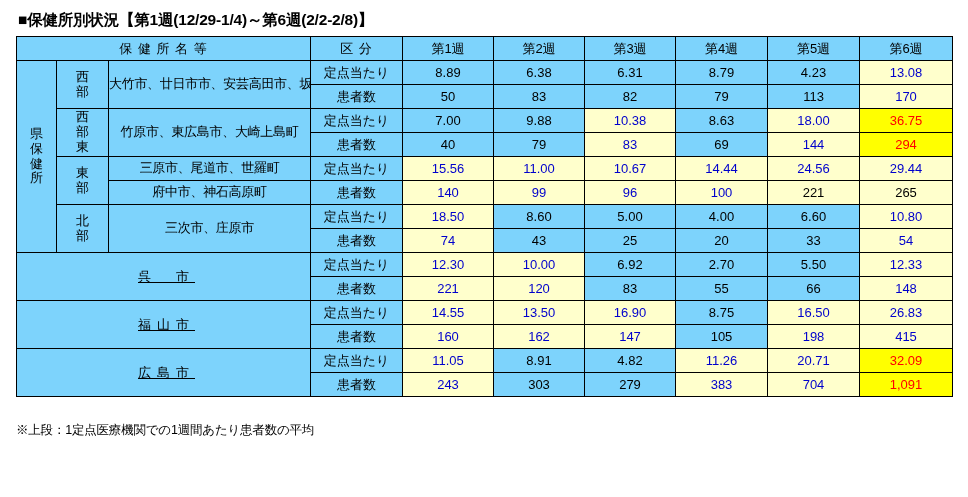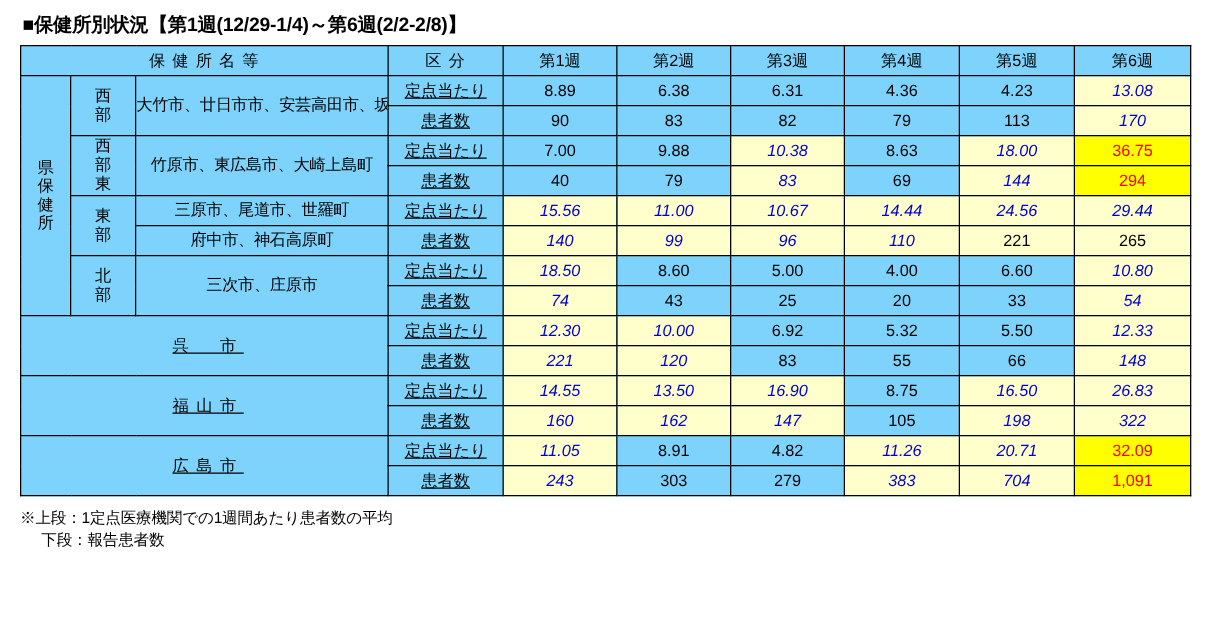--- a/index.html
+++ b/index.html
@@ -47,21 +47,20 @@
   .hdr {
     font-weight: normal;
     font-size: 14px;
     letter-spacing: 1px;
   }
   .hdr-week {
     font-size: 13.5px;
   }
   .rowlabel {
     font-size: 13px;
-    text-decoration: underline;
   }
   .areas {
     text-align: left;
     padding: 2px 4px;
     font-size: 11px;
     line-height: 1.25;
     letter-spacing: -0.3px;
   }
   .areas-sm {
     font-size: 10.5px;
@@ -76,27 +75,27 @@
     font-size: 15px;
     letter-spacing: 6px;
     text-indent: 6px;
     text-decoration: underline;
   }
   .num {
     text-align: right;
     padding-right: 9px;
     font-size: 13.5px;
   }
-  .blue { color: #0000cc; font-style: italic; }
+  .blue { color: #0000cc; }
   .red  { color: #ff0000; }
   .black { color: #000000; }
   .hl-lt { background: #ffffcc; }
   .hl-st { background: #ffff00; }
   .footnote {
-    margin-top: 8px;
+    margin-top: 24px;
     font-size: 12.5px;
     line-height: 1.45;
     letter-spacing: -0.2px;
   }
   .footnote .ln2 { padding-left: 17px; }
 </style>
 </head>
 <body>
 
 <div class="page">
@@ -134,27 +133,27 @@
         <span>県<br>保<br>健<br>所</span>
       </td>
       <td rowspan="2" class="vert">
         <span>西<br>部</span>
       </td>
       <td rowspan="2" class="areas areas-sm">大竹市、廿日市市、安芸高田市、坂町、海田町、熊野町、府中町、安芸太田町、北広島町、江田島市</td>
       <td class="rowlabel">定点当たり</td>
       <td class="num black">8.89</td>
       <td class="num black">6.38</td>
       <td class="num black">6.31</td>
-      <td class="num black">4.36</td>
+      <td class="num black">8.79</td>
       <td class="num black">4.23</td>
       <td class="num blue hl-lt">13.08</td>
     </tr>
     <tr>
       <td class="rowlabel">患者数</td>
-      <td class="num black">90</td>
+      <td class="num black">50</td>
       <td class="num black">83</td>
       <td class="num black">82</td>
       <td class="num black">79</td>
       <td class="num black">113</td>
       <td class="num blue hl-lt">170</td>
     </tr>
 
     <tr>
       <td rowspan="2" class="vert">
         <span>西<br>部<br>東</span>
@@ -190,21 +189,21 @@
       <td class="num blue hl-lt">14.44</td>
       <td class="num blue hl-lt">24.56</td>
       <td class="num blue hl-lt">29.44</td>
     </tr>
     <tr>
       <td class="areas">府中市、神石高原町</td>
       <td class="rowlabel">患者数</td>
       <td class="num blue hl-lt">140</td>
       <td class="num blue hl-lt">99</td>
       <td class="num blue hl-lt">96</td>
-      <td class="num blue hl-lt">110</td>
+      <td class="num blue hl-lt">100</td>
       <td class="num black hl-lt">221</td>
       <td class="num black hl-lt">265</td>
     </tr>
 
     <tr>
       <td rowspan="2" class="vert">
         <span>北<br>部</span>
       </td>
       <td rowspan="2" class="areas">三次市、庄原市</td>
       <td class="rowlabel">定点当たり</td>
@@ -224,21 +223,21 @@
       <td class="num black">33</td>
       <td class="num blue hl-lt">54</td>
     </tr>
 
     <tr>
       <td rowspan="2" colspan="3" class="citycell">呉　市</td>
       <td class="rowlabel">定点当たり</td>
       <td class="num blue hl-lt">12.30</td>
       <td class="num blue hl-lt">10.00</td>
       <td class="num black">6.92</td>
-      <td class="num black">5.32</td>
+      <td class="num black">2.70</td>
       <td class="num black">5.50</td>
       <td class="num blue hl-lt">12.33</td>
     </tr>
     <tr>
       <td class="rowlabel">患者数</td>
       <td class="num blue hl-lt">221</td>
       <td class="num blue hl-lt">120</td>
       <td class="num black">83</td>
       <td class="num black">55</td>
       <td class="num black">66</td>
@@ -255,21 +254,21 @@
       <td class="num blue hl-lt">16.50</td>
       <td class="num blue hl-lt">26.83</td>
     </tr>
     <tr>
       <td class="rowlabel">患者数</td>
       <td class="num blue hl-lt">160</td>
       <td class="num blue hl-lt">162</td>
       <td class="num blue hl-lt">147</td>
       <td class="num black">105</td>
       <td class="num blue hl-lt">198</td>
-      <td class="num blue hl-lt">322</td>
+      <td class="num blue hl-lt">415</td>
     </tr>
 
     <tr>
       <td rowspan="2" colspan="3" class="citycell">広島市</td>
       <td class="rowlabel">定点当たり</td>
       <td class="num blue hl-lt">11.05</td>
       <td class="num black">8.91</td>
       <td class="num black">4.82</td>
       <td class="num blue hl-lt">11.26</td>
       <td class="num blue hl-lt">20.71</td>
@@ -283,16 +282,15 @@
       <td class="num blue hl-lt">383</td>
       <td class="num blue hl-lt">704</td>
       <td class="num red hl-st">1,091</td>
     </tr>
 
   </tbody>
     </table>
 
   <div class="footnote">
     <div>※上段：1定点医療機関での1週間あたり患者数の平均</div>
-    <div class="ln2">下段：報告患者数</div>
   </div>
 
 </div>
 
 </body></html>

